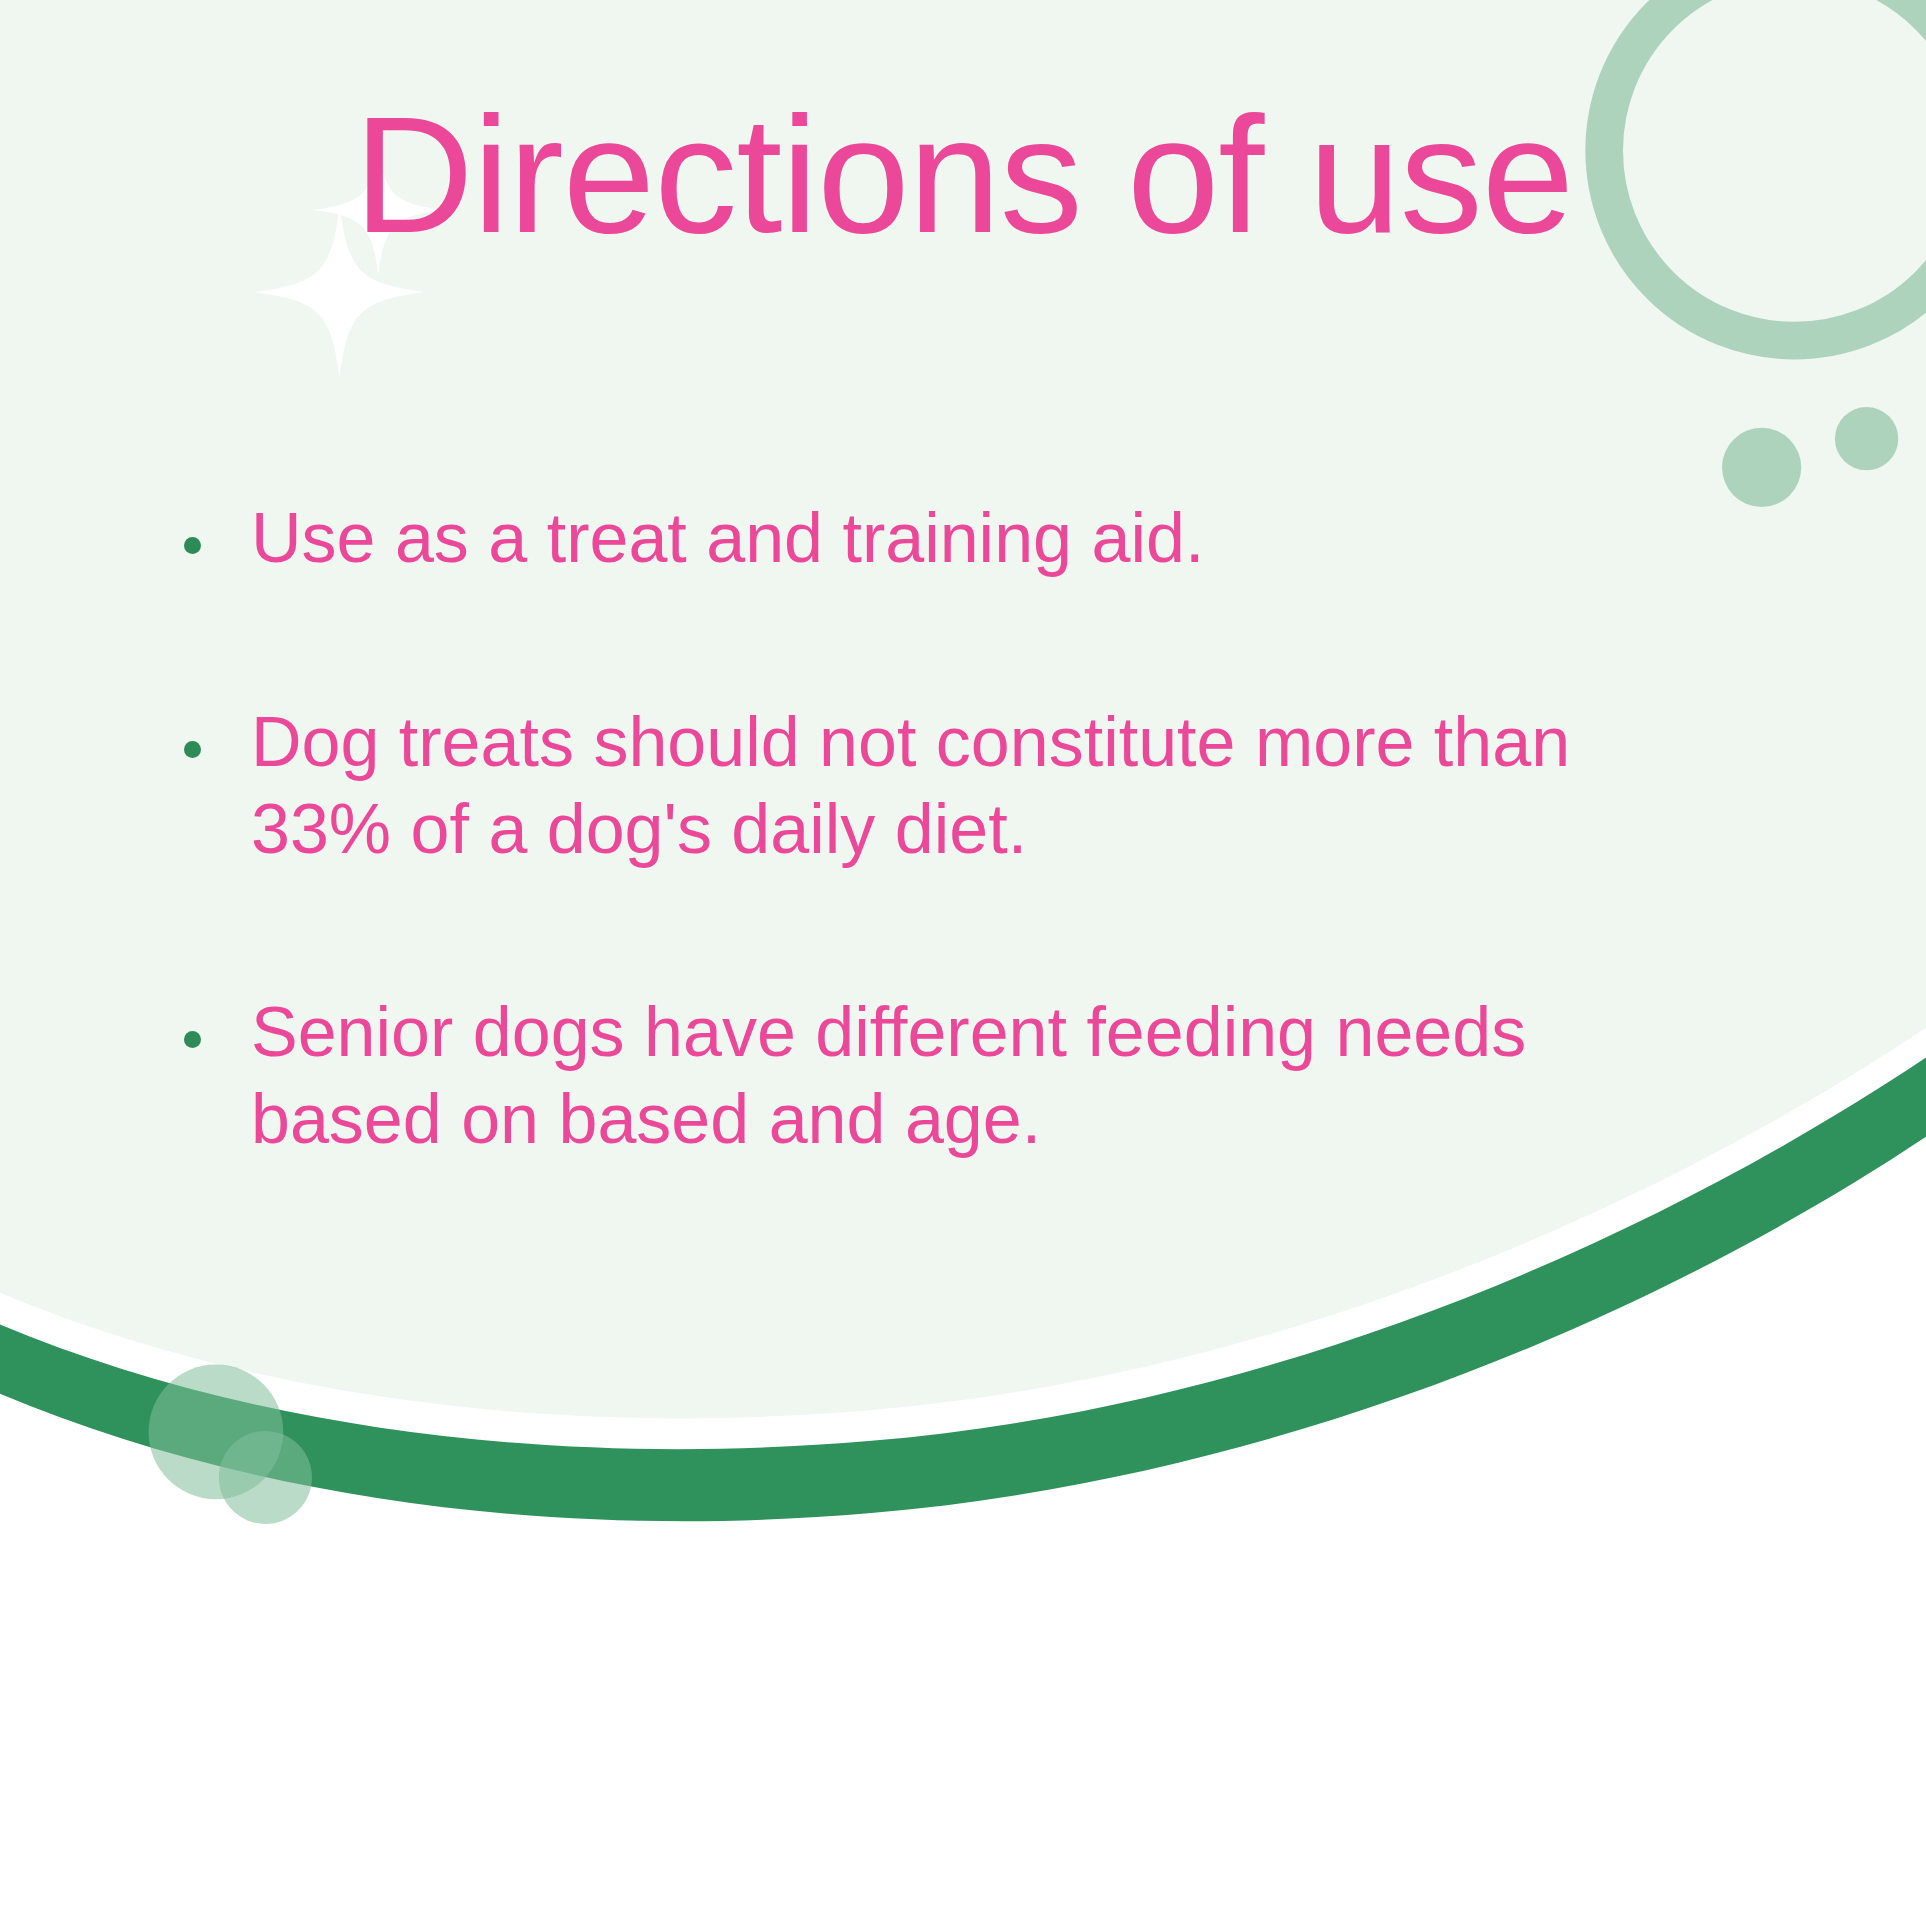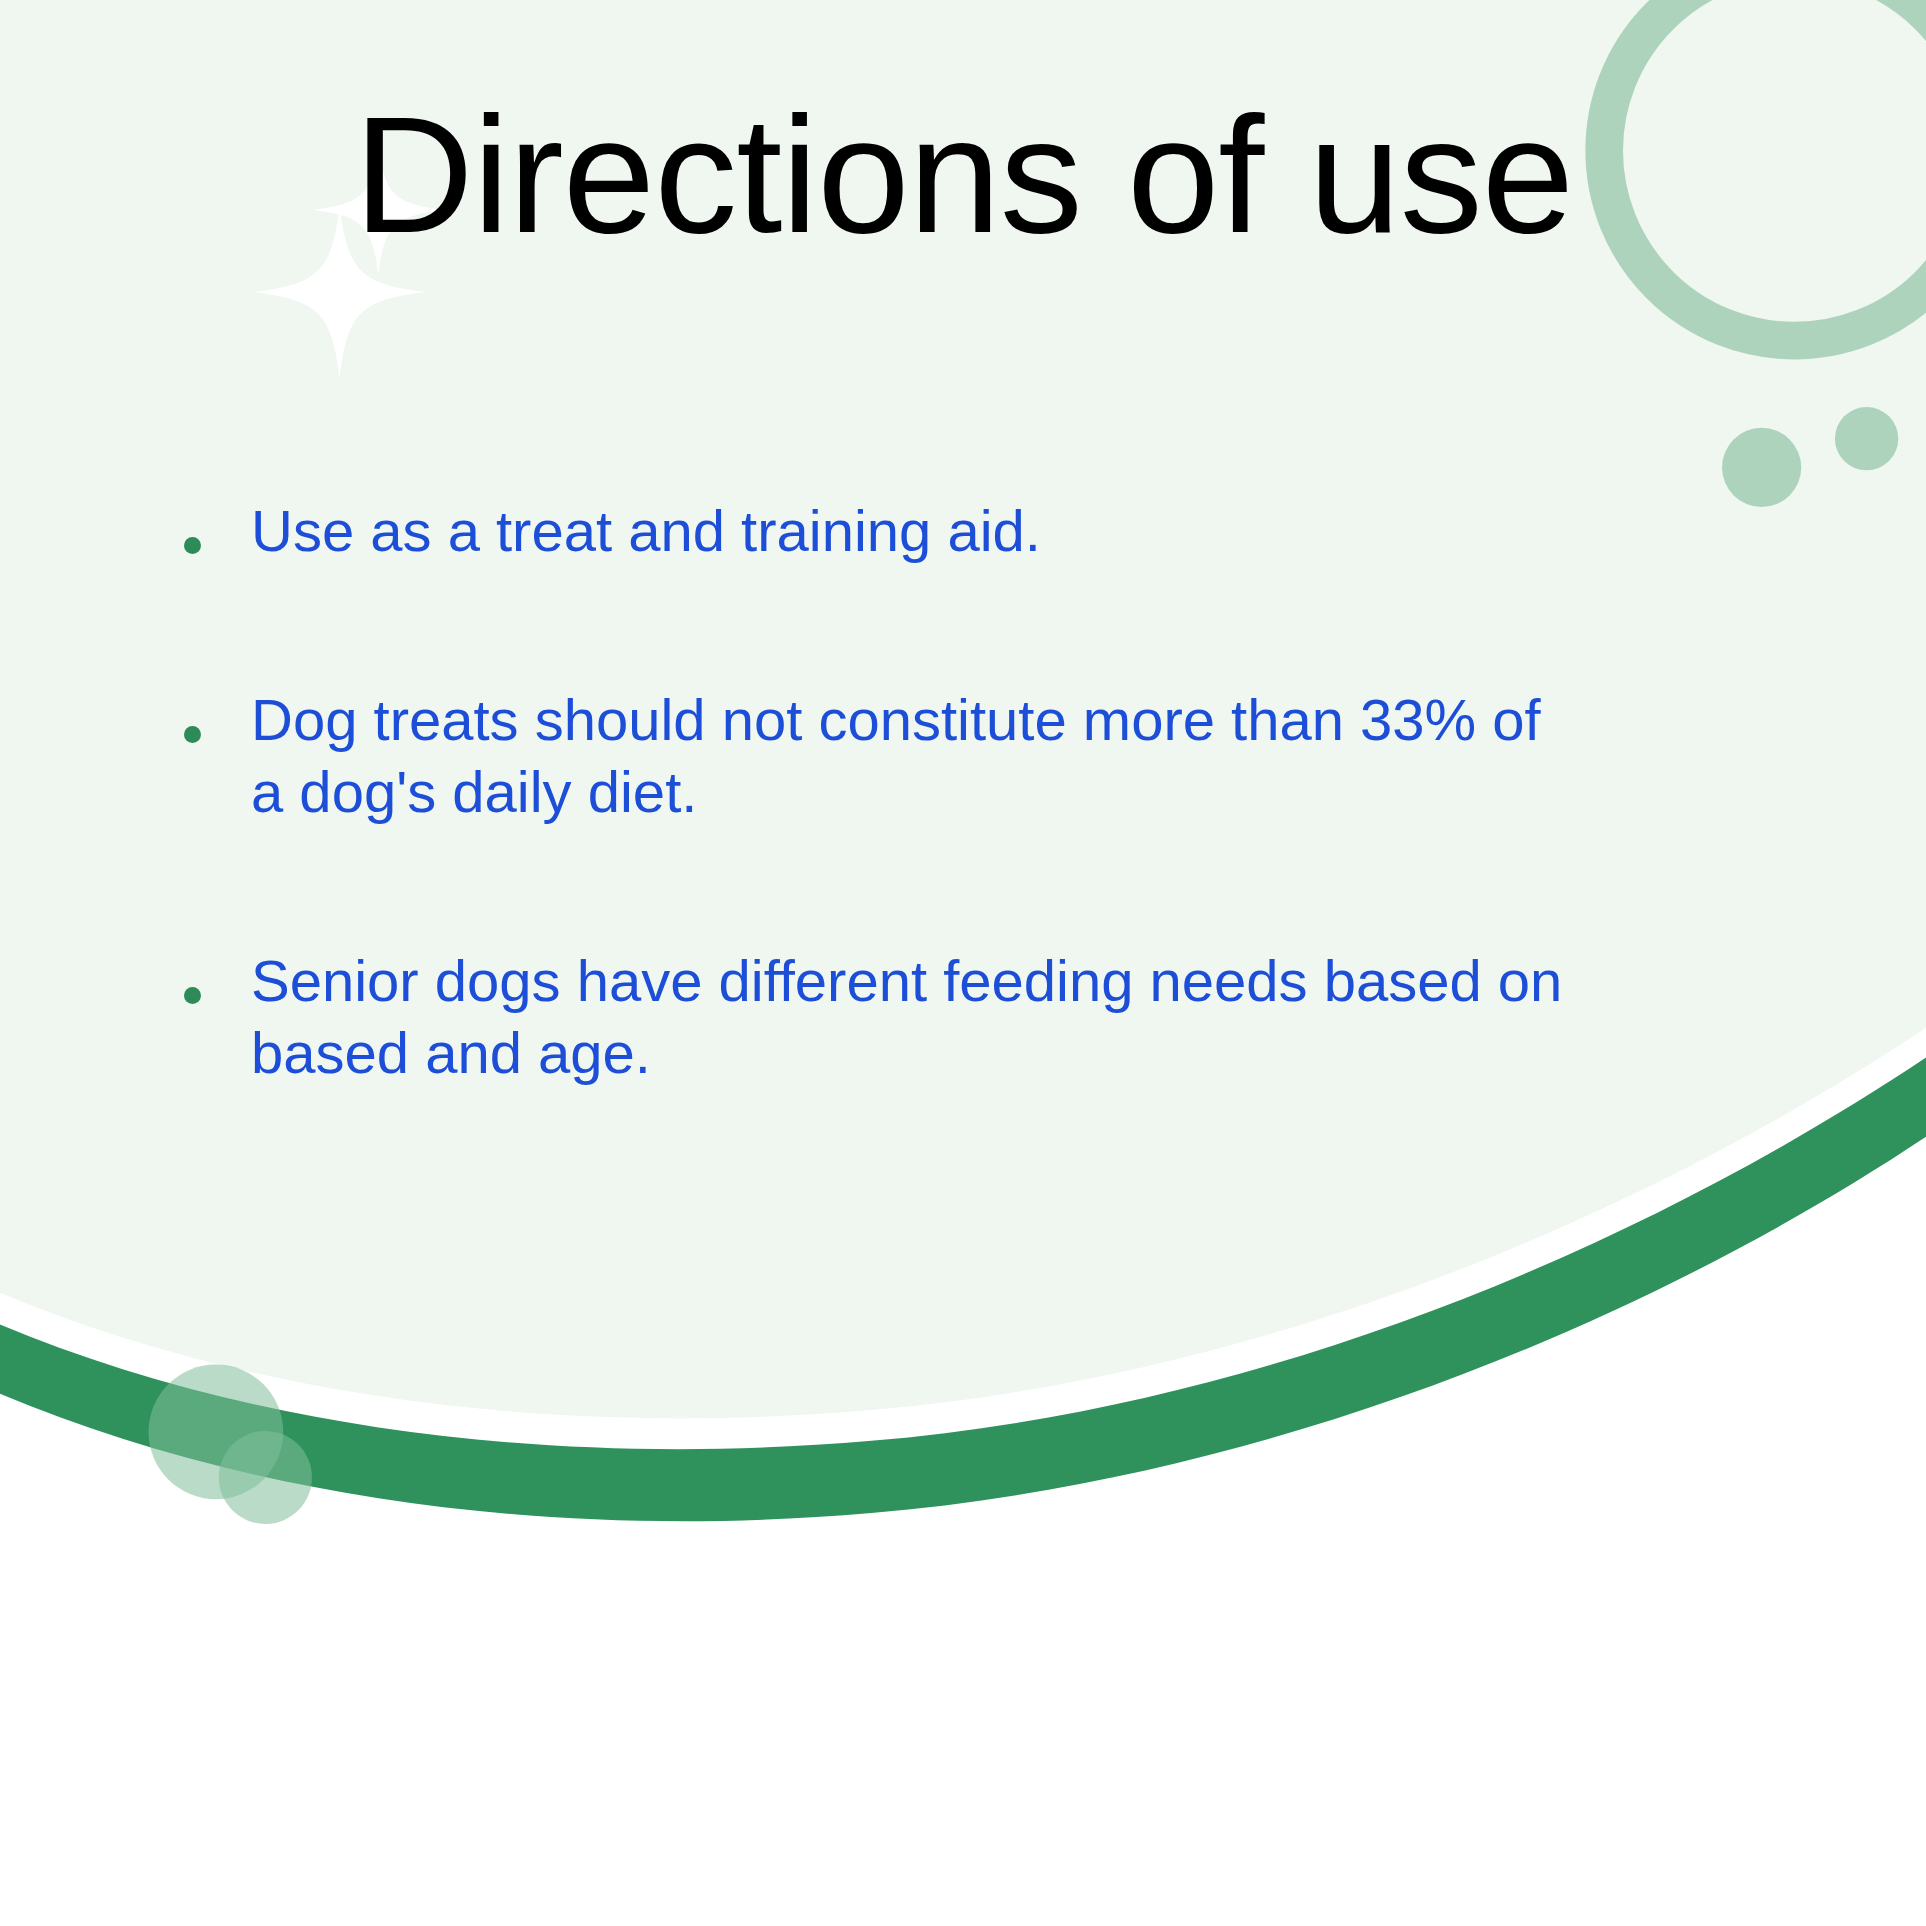--- a/index.html
+++ b/index.html
@@ -34,41 +34,41 @@
   }
   .title {
     position: absolute;
     left: 0;
     top: 77px;
     width: 1927px;
     text-align: center;
     font-size: 166px;
     line-height: 1.18;
     font-weight: 400;
-    color: #000000;
+    color: #ec4899;
     letter-spacing: -1px;
     white-space: nowrap;
   }
   .bullet-list {
     position: absolute;
     left: 176px;
     top: 495px;
     width: 1406px;
     margin: 0;
     padding: 0;
     list-style: none;
   }
   .bullet-item {
     position: relative;
     display: block;
     padding-left: 75px;
     margin-bottom: 117px;
-    font-size: 58px;
+    font-size: 70px;
     line-height: 1.24;
-    color: #1d4ed8;
+    color: #ec4899;
     font-weight: 400;
   }
   .bullet-item:last-child {
     margin-bottom: 0;
   }
   .bullet-dot {
     position: absolute;
     left: 8px;
     top: 42px;
     width: 17px;

